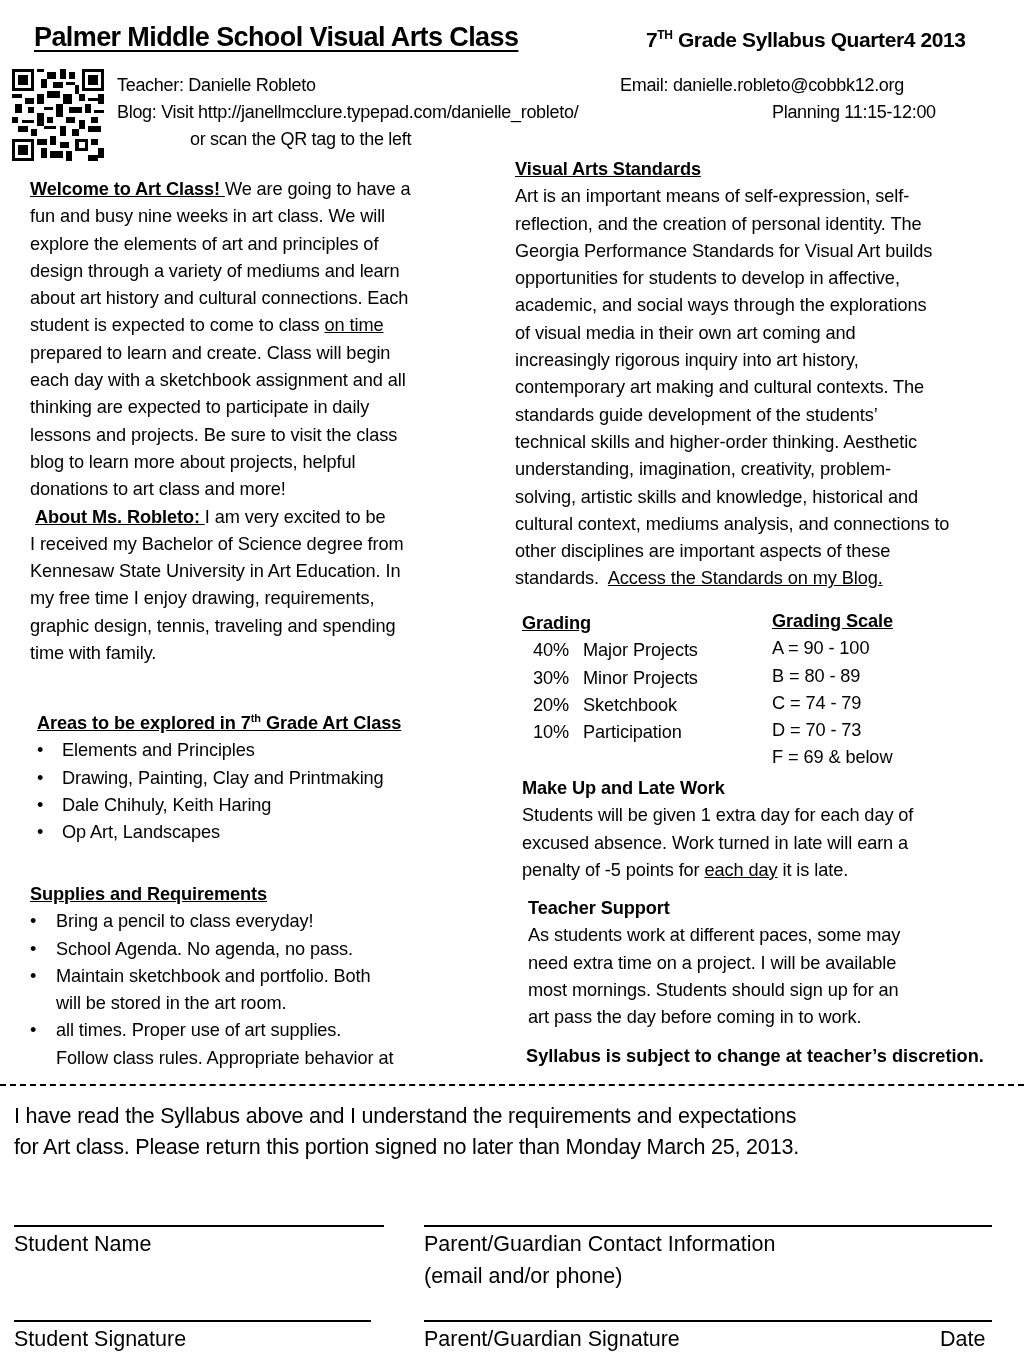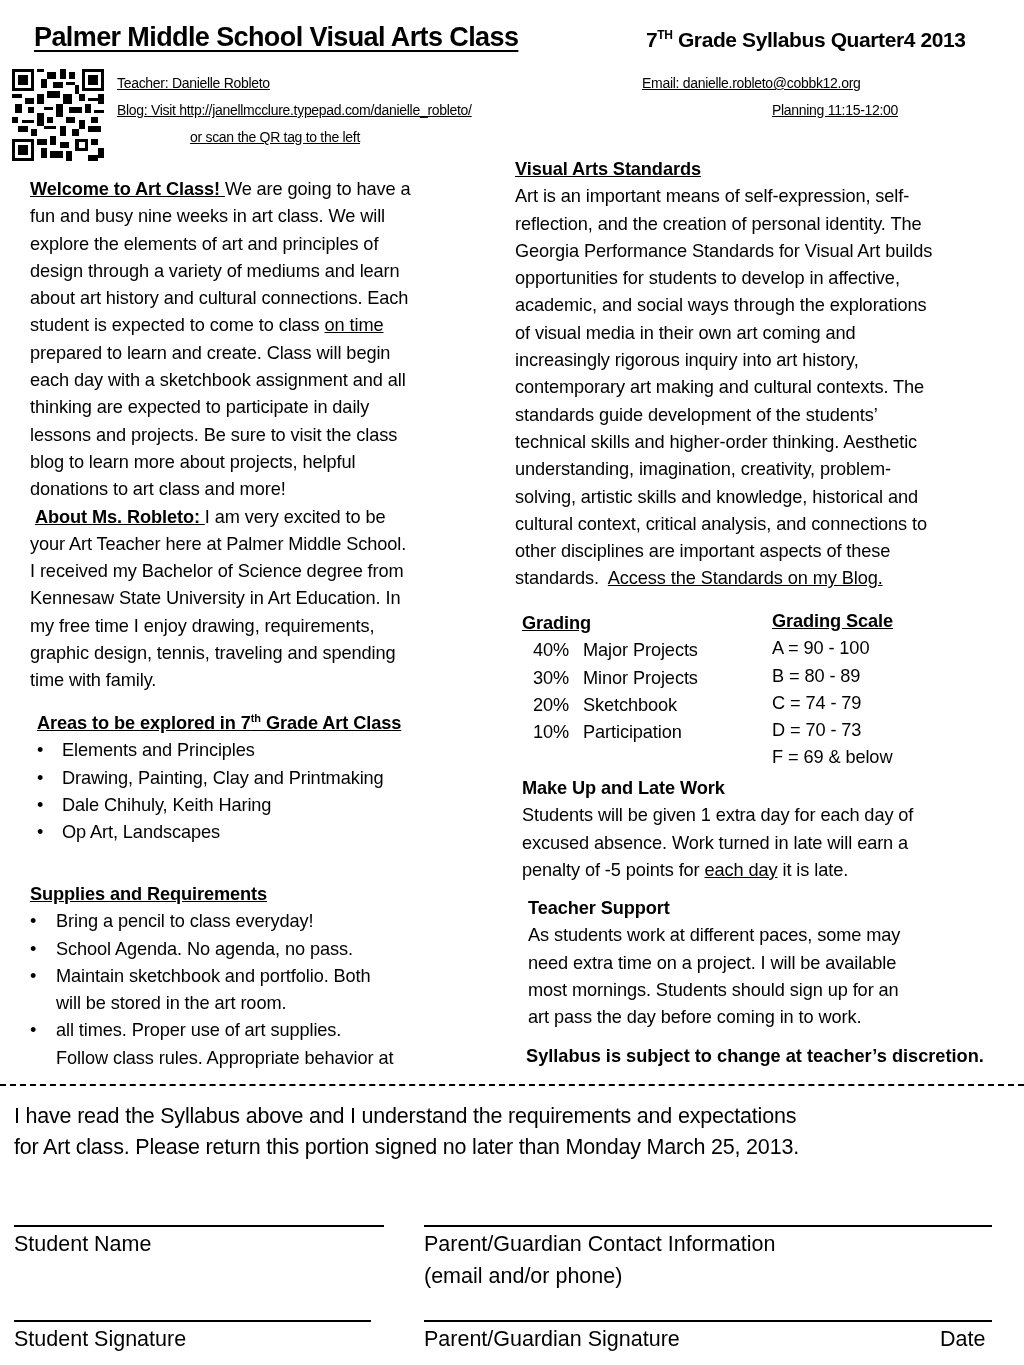--- a/index.html
+++ b/index.html
@@ -7,23 +7,23 @@
   body { position: relative; font-family: "Liberation Sans", "DejaVu Sans", sans-serif; color: #000; }
   .abs { position: absolute; white-space: nowrap; }
   .u { text-decoration: underline; }
   .b { font-weight: bold; }
 
   
   #title { left: 34px; top: 22px; font-size: 27px; font-weight: bold; letter-spacing: -0.6px; text-decoration: underline; text-underline-offset: 4px; }
   #subtitle { left: 626px; top: 28px; font-size: 21px; font-weight: bold; letter-spacing: -0.4px; margin-left: 20px; }
   #subtitle sup { font-size: 12px; vertical-align: super; line-height: 0; }
   #qr { left: 12px; top: 69px; width: 92px; height: 92px; }
-  .hdr { font-size: 14px; letter-spacing: -0.3px; text-decoration: underline; }
+  .hdr { font-size: 18px; letter-spacing: -0.3px; }
   #teacher { left: 117px; top: 75px; }
-  #email { left: 642px; top: 75px; }
+  #email { left: 620px; top: 75px; }
   #blog { left: 117px; top: 102px; }
   #planning { left: 772px; top: 102px; }
   #scan { left: 190px; top: 129px; }
 
   
   .txt { font-size: 18.2px; line-height: 27.3px; letter-spacing: -0.1px; }
   .col-left { position: absolute; left: 30px; top: 176px; width: 450px; white-space: normal; }
   .col-right { position: absolute; left: 515px; top: 156px; width: 495px; white-space: normal; }
   .line { display: block; white-space: nowrap; }
 
@@ -132,21 +132,20 @@
   <span class="line">design through a variety of mediums and learn</span>
   <span class="line">about art history and cultural connections. Each</span>
   <span class="line"><span>student is expected to come to class </span><span class="u">on time</span></span>
   <span class="line">prepared to learn and create. Class will begin</span>
   <span class="line">each day with a sketchbook assignment and all</span>
   <span class="line">thinking are expected to participate in daily</span>
   <span class="line">lessons and projects. Be sure to visit the class</span>
   <span class="line">blog to learn more about projects, helpful</span>
   <span class="line">donations to art class and more!</span>
   <span class="line">&nbsp;<span class="b u">About Ms. Robleto: </span><span>I am very excited to be</span></span>
-  <span class="line">your Art Teacher here at Palmer Middle School.</span>
   <span class="line">I received my Bachelor of Science degree from</span>
   <span class="line">Kennesaw State University in Art Education. In</span>
   <span class="line">my free time I enjoy drawing, requirements,</span>
   <span class="line">graphic design, tennis, traveling and spending</span>
   <span class="line">time with family.</span>
 </div>
 
 <div class="areas txt">
   <div class="b u"><span>Areas to be explored in 7</span><sup style="font-size:11px;line-height:0;">th</sup><span> Grade Art Class</span></div>
   <ul class="bul">
@@ -182,21 +181,21 @@
   <span class="line">Georgia Performance Standards for Visual Art builds</span>
   <span class="line">opportunities for students to develop in affective,</span>
   <span class="line">academic, and social ways through the explorations</span>
   <span class="line">of visual media in their own art coming and</span>
   <span class="line">increasingly rigorous inquiry into art history,</span>
   <span class="line">contemporary art making and cultural contexts. The</span>
   <span class="line">standards guide development of the students’</span>
   <span class="line">technical skills and higher-order thinking. Aesthetic</span>
   <span class="line">understanding, imagination, creativity, problem-</span>
   <span class="line">solving, artistic skills and knowledge, historical and</span>
-  <span class="line">cultural context, critical analysis, and connections to</span>
+  <span class="line">cultural context, mediums analysis, and connections to</span>
   <span class="line">other disciplines are important aspects of these</span>
   <span class="line"><span style="white-space:pre">standards.  </span><span class="u">Access the Standards on my Blog.</span></span>
 </div>
 
 <div class="grading txt">
   <div class="b u">Grading</div>
   <div class="row"><span class="pct">40%</span><span>Major Projects</span></div>
   <div class="row"><span class="pct">30%</span><span>Minor Projects</span></div>
   <div class="row"><span class="pct">20%</span><span>Sketchbook</span></div>
   <div class="row"><span class="pct">10%</span><span>Participation</span></div>

